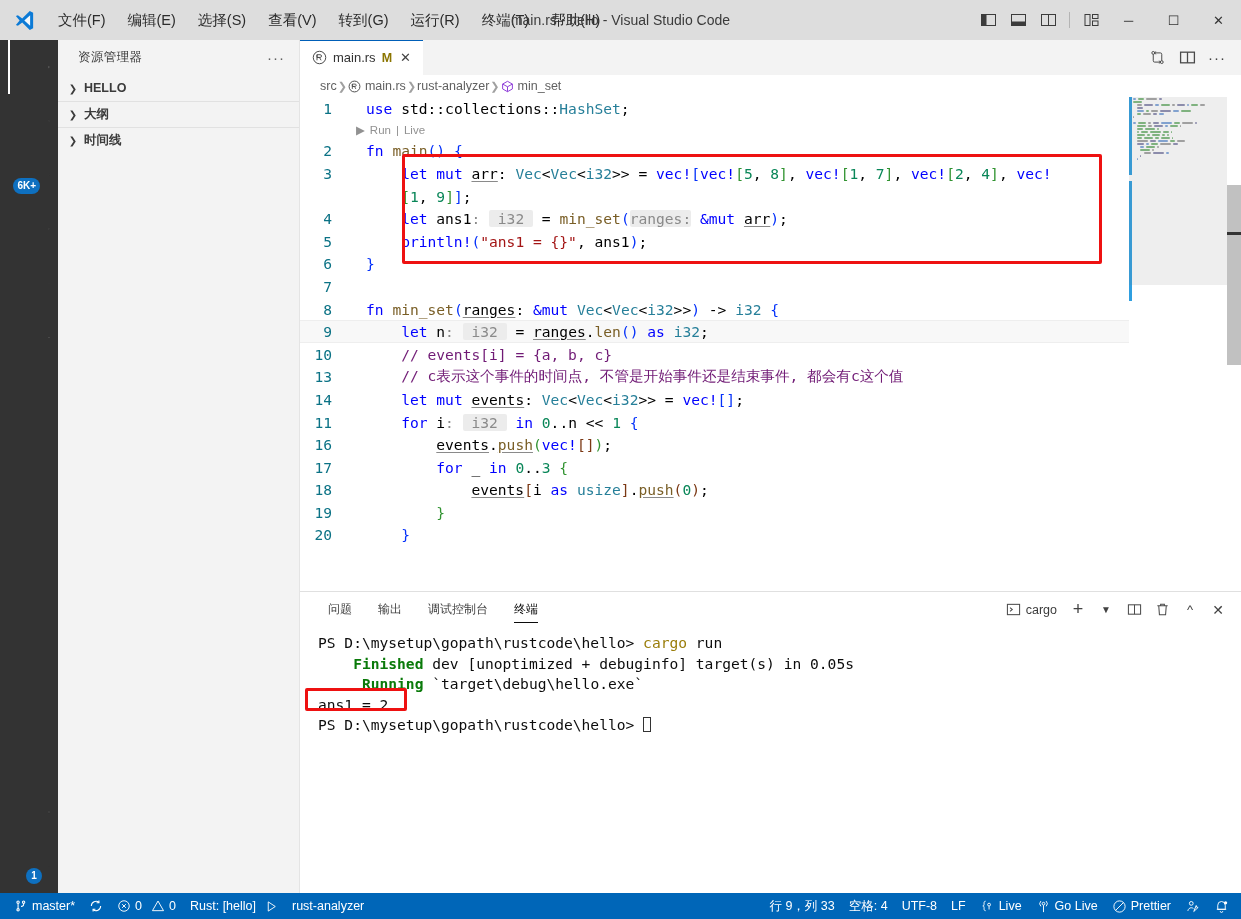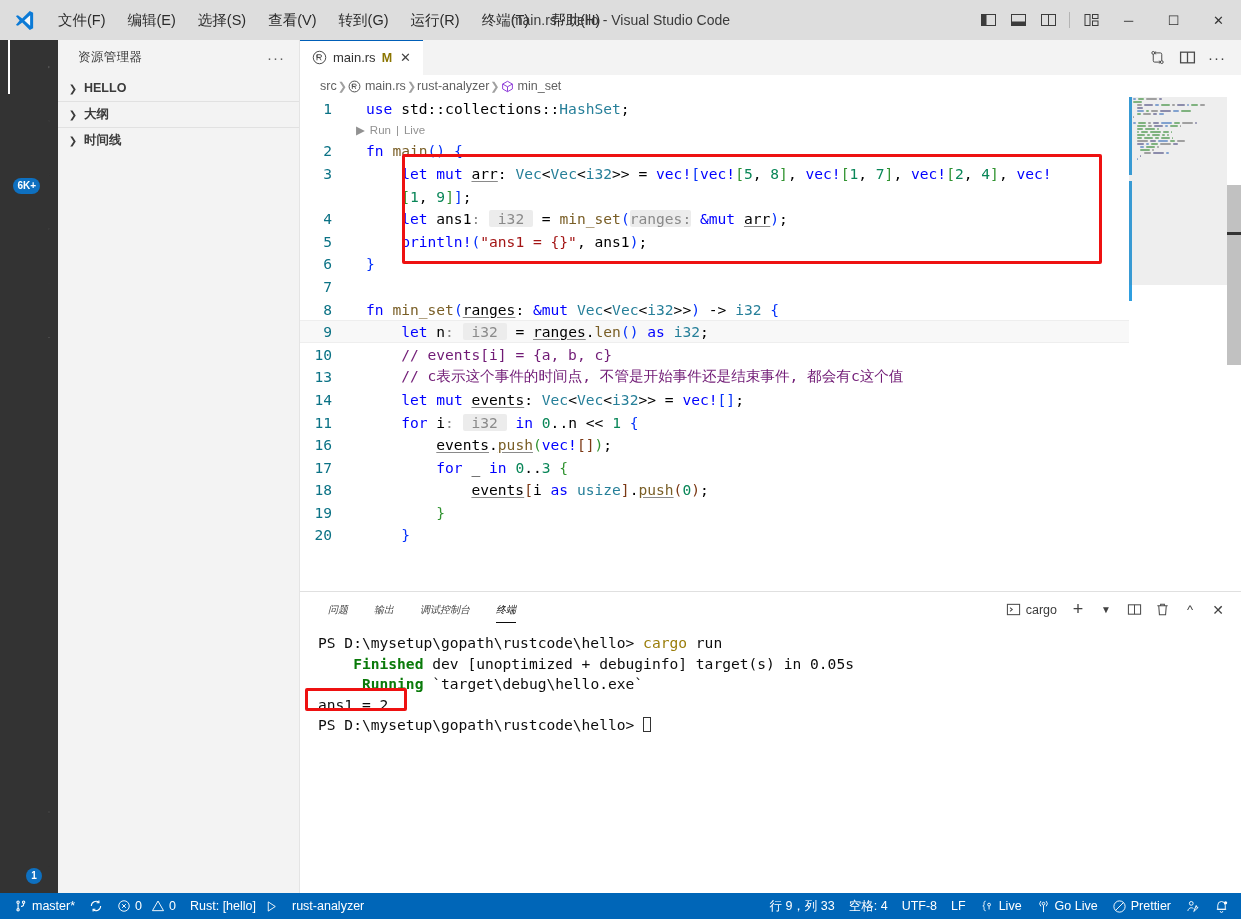--- a/index.html
+++ b/index.html
@@ -144,22 +144,22 @@
   .vscroll-thumb { position: absolute; right: 0; width: 14px; background: #c1c1c1; }
   .ov-mark { position: absolute; right: 0; width: 14px; height: 3px; background: #333; }
 
   
   .redbox { position: absolute; border: 3px solid #ee1111; border-radius: 2px; pointer-events: none; z-index: 30; }
 
   
   .panel { flex: 0 0 302px; background: #ffffff; border-top: 1px solid #e0e0e0; display: flex; flex-direction: column; }
   .panel-head { height: 35px; display: flex; align-items: stretch; padding-left: 18px; }
   .ptab {
-    display: flex; align-items: center; padding: 0 10px; font-size: 10px; color: #424242;
-    position: relative; margin-right: 6px; font-style: italic;
+    display: flex; align-items: center; padding: 0 10px; font-size: 12px; color: #424242;
+    position: relative; margin-right: 6px;
   }
   .ptab.active { color: #0b0b0b; }
   .ptab.active::after {
     content: ""; position: absolute; left: 10px; right: 10px; bottom: 4px; height: 1px; background: #0b0b0b;
   }
   .panel-actions { margin-left: auto; display: flex; align-items: center; gap: 2px; padding-right: 10px; }
   .pa { height: 26px; min-width: 26px; display: flex; align-items: center; justify-content: center; color: #424242; font-size: 14px; padding: 0 3px; }
   .term-label { display: flex; align-items: center; gap: 5px; font-size: 12.5px; color: #3b3b3b; padding-right: 6px; }
   .term-body {
     flex: 1 1 auto; padding: 6px 0 0 18px; position: relative;

